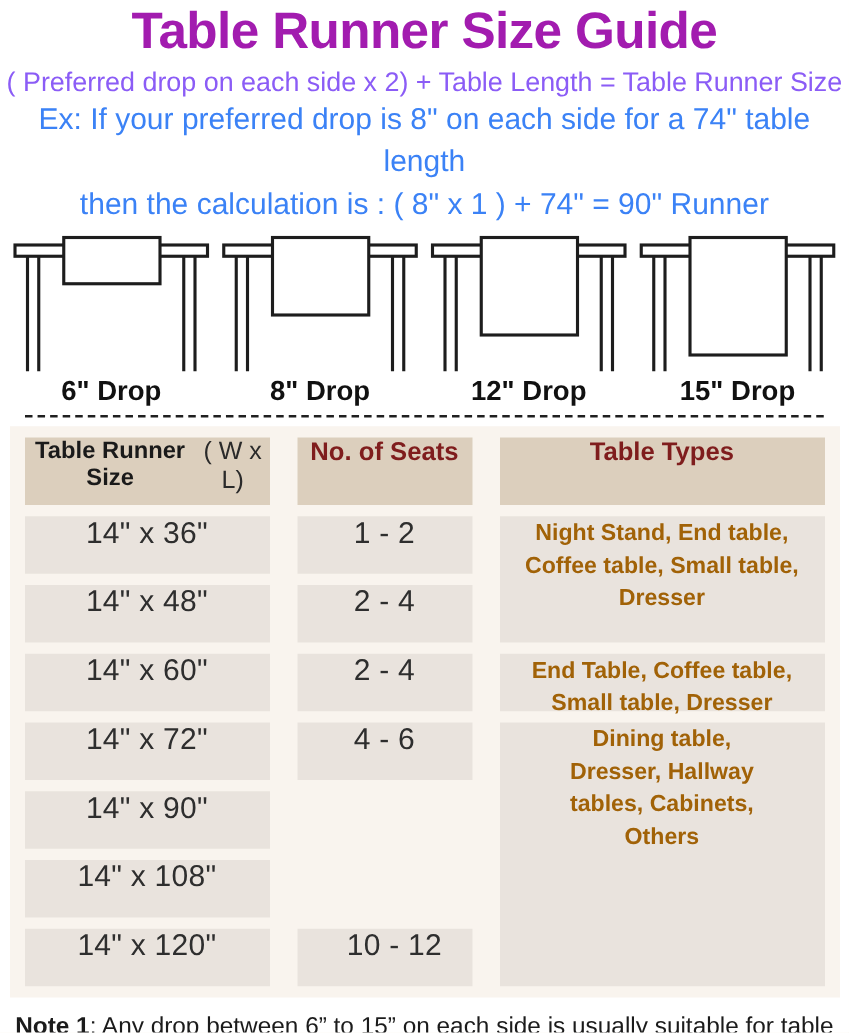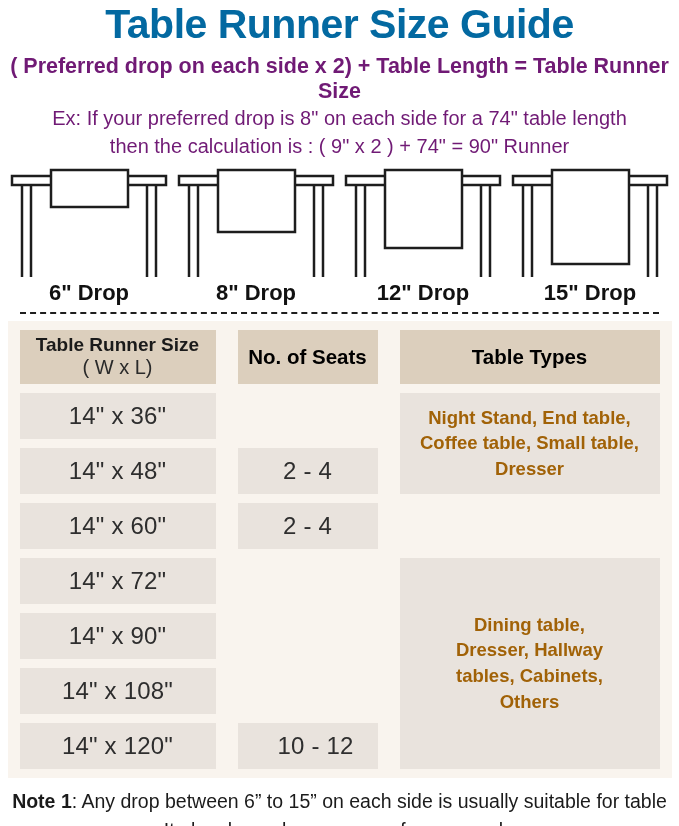--- a/index.html
+++ b/index.html
@@ -2,61 +2,61 @@
 <html><head>
 <meta charset="utf-8">
 <title>Table Runner Size Guide</title>
 <style>
   * { margin:0; padding:0; box-sizing:border-box; }
   html,body { width:679px; height:826px; background:#ffffff; overflow:hidden;
     font-family:"Liberation Sans", sans-serif; color:#1c1c1c; }
 
   
   .header { text-align:center; padding-top:2px; }
-  .title { font-size:41px; font-weight:800; letter-spacing:-0.5px; line-height:1.1; color:#0369a1; }
-  .formula { font-size:21.5px; margin-top:7px; color:#701a75;font-weight:bold; }
-  .example { font-size:20px; line-height:1.42; color:#701a75; }
+  .title { font-size:41px; font-weight:800; letter-spacing:-0.5px; line-height:1.1; color:#a21caf; }
+  .formula { font-size:21.5px; margin-top:7px; color:#8b5cf6; }
+  .example { font-size:24px; line-height:1.42; color:#3b82f6; }
 
   
   .figures { display:flex; justify-content:space-between; padding:0 6px; margin-top:6px; }
   .figure { width:166px; text-align:center; }
   .figure svg { display:block; margin:0 auto; }
   .figcap { font-size:22px; font-weight:700; margin-top:1px; color:#111; }
 
   .dash-sep { border:0; border-top:2.5px dashed #1f1f1f; margin:6px 20px 0 20px; }
 
   
   .table-wrap { width:664px; margin:7px auto 0 auto; background:#f9f4ee; padding:9px 12px; }
   .grid { display:grid;
           grid-template-columns:196px 140px 260px;
           grid-template-rows:54px repeat(7, 46px);
           gap:9px 22px; }
-  .cell { display:flex; flex-direction:column; justify-content:center; align-items:center;
+  .cell { display:flex; flex-direction:row; justify-content:center; align-items:flex-start;
           text-align:center; }
   .hcell { background:#dccfbd; }
   .dcell { background:#e9e3dd; }
   .h-main { font-size:19px; font-weight:700; line-height:1.15; color:#1a1a1a; }
   .h-sub  { font-size:20px; font-weight:400; color:#2a2a2a; }
-  .h-one  { font-size:20.5px; font-weight:700; color:#000000; }
+  .h-one  { font-size:20.5px; font-weight:700; color:#7f1d1d; }
   .size-txt, .seat-txt { font-size:24px; font-weight:400; color:#2e2e2e;
     font-family:"Liberation Sans", sans-serif; letter-spacing:0.2px; }
   .type-txt { font-size:18.5px; font-weight:700; line-height:1.4; color:#a16207; padding:0 10px; }
 
   
   .notes { margin-top:9px; text-align:center; font-size:19.5px; line-height:1.5; color:#1b1b1b; padding:0 4px; }
   .notes b { font-weight:700; }
 </style>
 </head>
 <body>
 
 <div class="header">
   <div class="title">Table Runner Size Guide</div>
   <div class="formula">( Preferred drop on each side x 2) + Table Length = Table Runner Size</div>
   <div class="example">Ex: If your preferred drop is 8" on each side for a 74" table length</div>
-  <div class="example">then the calculation is : ( 9" x 2 ) + 74" = 90" Runner</div>
+  <div class="example">then the calculation is : ( 8" x 1 ) + 74" = 90" Runner</div>
 </div>
 
 <div class="figures">
 
   <div class="figure">
     <svg width="160" height="112" viewBox="0 0 160 112">
       <rect x="3" y="9" width="154" height="9" fill="#ffffff" stroke="#1d1d1d" stroke-width="2.5"></rect>
       <line x1="13" y1="18" x2="13" y2="110" stroke="#1d1d1d" stroke-width="2.5"></line>
       <line x1="22" y1="18" x2="22" y2="110" stroke="#1d1d1d" stroke-width="2.5"></line>
       <line x1="138" y1="18" x2="138" y2="110" stroke="#1d1d1d" stroke-width="2.5"></line>
@@ -135,32 +135,41 @@
     <div class="cell dcell" style="grid-row:6; grid-column:1;">
         <span class="size-txt">14" x 90"</span>
       </div>
     <div class="cell dcell" style="grid-row:7; grid-column:1;">
         <span class="size-txt">14" x 108"</span>
       </div>
     <div class="cell dcell" style="grid-row:8; grid-column:1;">
         <span class="size-txt">14" x 120"</span>
       </div>
 
+    <div class="cell dcell" style="grid-row:2; grid-column:2;">
+        <span class="seat-txt">1 - 2</span>
+      </div>
     <div class="cell dcell" style="grid-row:3; grid-column:2;">
         <span class="seat-txt">2 - 4</span>
       </div>
     <div class="cell dcell" style="grid-row:4; grid-column:2;">
         <span class="seat-txt">2 - 4</span>
+      </div>
+    <div class="cell dcell" style="grid-row:5; grid-column:2;">
+        <span class="seat-txt">4 - 6</span>
       </div>
     <div class="cell dcell" style="grid-row:8; grid-column:2;padding-left:16px;">
         <span class="seat-txt">10 - 12</span>
       </div>
 
     <div class="cell dcell" style="grid-row:2/4; grid-column:3;">
       <span class="type-txt">Night Stand, End table, Coffee table, Small table, Dresser</span>
+    </div>
+    <div class="cell dcell" style="grid-row:4/5; grid-column:3;">
+      <span class="type-txt">End Table, Coffee table, Small table, Dresser</span>
     </div>
     <div class="cell dcell" style="grid-row:5/9; grid-column:3;">
       <span class="type-txt" style="padding:0 40px;">Dining table, Dresser, Hallway tables, Cabinets, Others</span>
     </div>
 
   </div>
 </div>
 
 <div class="notes">
   <p><b>Note 1</b><span>: Any drop between 6” to 15” on each side is usually suitable for table runners. It also depends on your preference and use case.</span></p>

